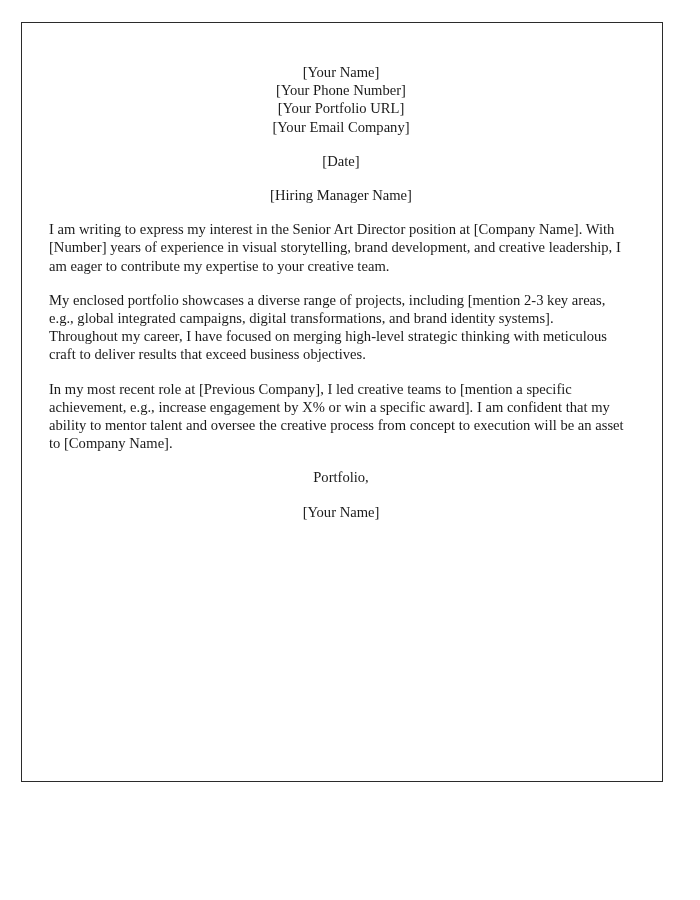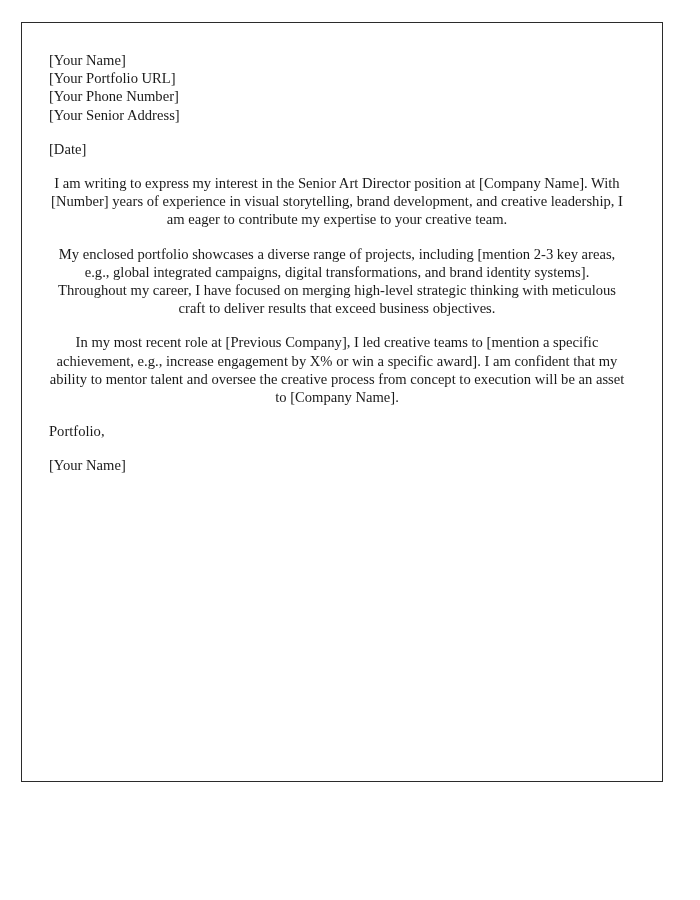--- a/index.html
+++ b/index.html
@@ -39,59 +39,61 @@
     left: 27px;
     top: 28px;
     width: 584px;
     font-size: 14.6px;
     line-height: 18.2px;
     text-align: left;
   }
 
   
   .block {
-    margin: 0 0 16px 0;
+    margin: 12px 0 16px 0;
+    text-align: center;
   }
   .block:last-child {
     margin-bottom: 0;
   }
 
   .line {
     display: block;
     white-space: pre-wrap;
   }
 
   
   .para {
     margin: 0 8px 16px 0;
-    text-align: center;
+    text-align: left;
     hyphens: none;
   }
 </style>
 </head>
 <body>
 
 <div class="page">
 
   <div class="letter-frame">
 
     <div class="letter-body">
 
       <div class="block">
         <span class="line">[Your Name]</span>
+        <span class="line">[Your Phone Number]</span>
         <span class="line">[Your Portfolio URL]</span>
-        <span class="line">[Your Phone Number]</span>
-        <span class="line">[Your Senior Address]</span>
+        <span class="line">[Your Email Company]</span>
       </div>
 
       <div class="block">
         <span class="line">[Date]</span>
       </div>
 
       <div class="block">
+        <span class="line">[Hiring Manager Name]</span>
       </div>
 
 
       <p class="para">I am writing to express my interest in the Senior Art Director position at [Company Name]. With [Number] years of experience in visual storytelling, brand development, and creative leadership, I am eager to contribute my expertise to your creative team.</p>
 
       <p class="para">My enclosed portfolio showcases a diverse range of projects, including [mention 2-3 key areas, e.g., global integrated campaigns, digital transformations, and brand identity systems]. Throughout my career, I have focused on merging high-level strategic thinking with meticulous craft to deliver results that exceed business objectives.</p>
 
       <p class="para">In my most recent role at [Previous Company], I led creative teams to [mention a specific achievement, e.g., increase engagement by X% or win a specific award]. I am confident that my ability to mentor talent and oversee the creative process from concept to execution will be an asset to [Company Name].</p>
 
 

